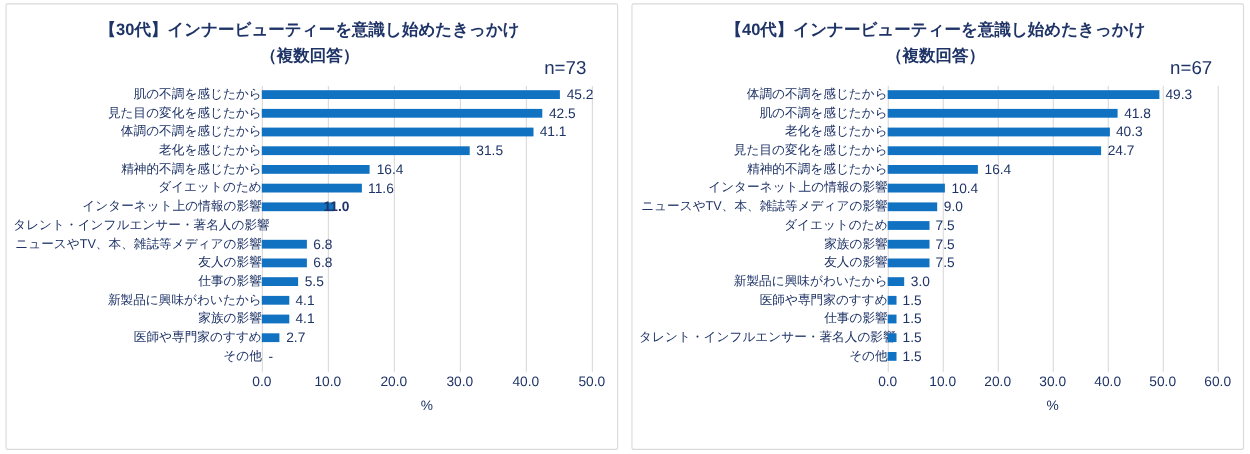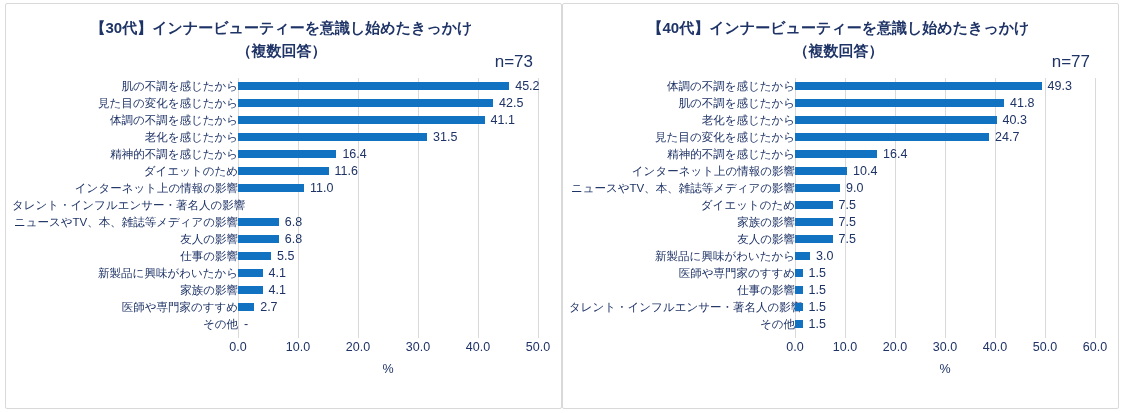--- a/index.html
+++ b/index.html
@@ -5,21 +5,21 @@
   :root{
     --bar:#1272C2;
     --navy:#1E3366;
     --grid:#D9D9D9;
     --border:#D9D9D9;
     --bg:#FFFFFF;
   }
   *{box-sizing:border-box;margin:0;padding:0;}
   html,body{width:1136px;height:413px;background:#fff;overflow:hidden;}
   body{font-family:"Liberation Sans","DejaVu Sans",sans-serif;color:var(--navy);}
-  .page{display:flex;padding:3px 5px;width:1136px;height:413px;}
+  .page{display:flex;gap:12px;padding:3px 5px;width:1136px;height:413px;}
   .panel{
     position:relative;
     width:557px;height:406px;
     background:var(--bg);
     border:1px solid var(--border);
     border-radius:2px;
     padding:12px 10px 8px 6px;
   }
   .title{
     text-align:center;
@@ -130,21 +130,21 @@
             <div class="row-label">ダイエットのため</div>
             <div class="row-track">
               <div class="bar" style="width: 90.6px;"></div>
               <div class="value-label" style="left: 96.6px;">11.6</div>
             </div>
           </div>
           <div class="row">
             <div class="row-label">インターネット上の情報の影響</div>
             <div class="row-track">
               <div class="bar" style="width: 66px;"></div>
-              <div class="value-label" style="left: 72px;">11.0</div>
+              <div class="value-label" style="left: 56px; font-weight: bold;">11.0</div>
             </div>
           </div>
           <div class="row">
             <div class="row-label">タレント・インフルエンサー・著名人の影響</div>
           </div>
           <div class="row">
             <div class="row-label">ニュースやTV、本、雑誌等メディアの影響</div>
             <div class="row-track">
               <div class="bar" style="width: 40.8px;"></div>
               <div class="value-label" style="left: 46.8px;">6.8</div>
@@ -202,21 +202,21 @@
         </div>
         <div class="x-axis-label">%</div>
       </div>
   </section>
 
   <section class="panel">
     <div class="title">
       <div>【40代】インナービューティーを意識し始めたきっかけ</div>
       <div>（複数回答）</div>
     </div>
-    <div class="n-label">n=77</div>
+    <div class="n-label">n=67</div>
     <div class="chart">
         <div class="rows-wrap">
           <div class="gridlayer" style="left: 226px; width: 300px;">
             <div class="gridline" style="left: 0%;"></div>
             <div class="gridline" style="left: 16.6667%;"></div>
             <div class="gridline" style="left: 33.3333%;"></div>
             <div class="gridline" style="left: 50%;"></div>
             <div class="gridline" style="left: 66.6667%;"></div>
             <div class="gridline" style="left: 83.3333%;"></div>
             <div class="gridline" style="left: 100%;"></div>

